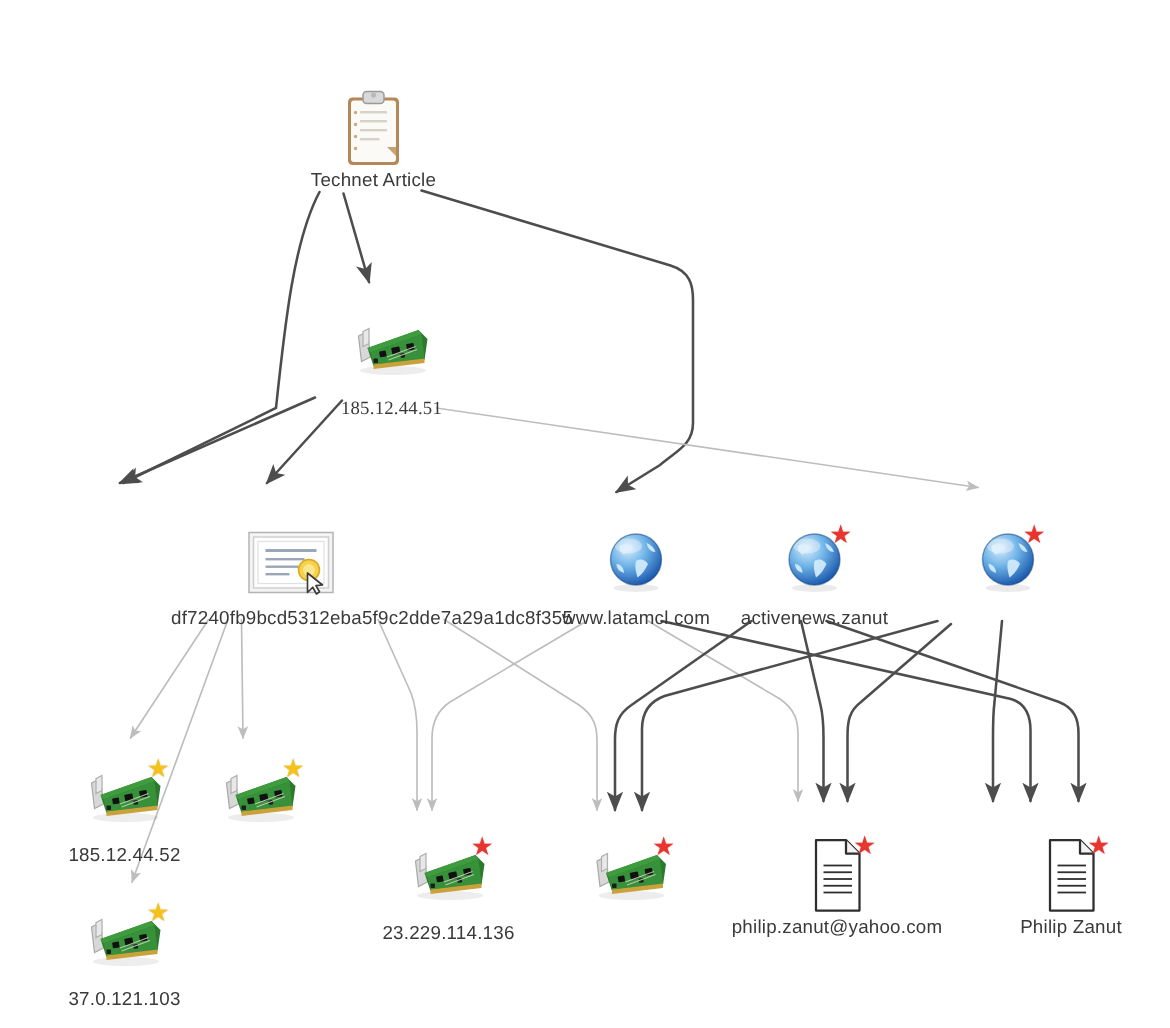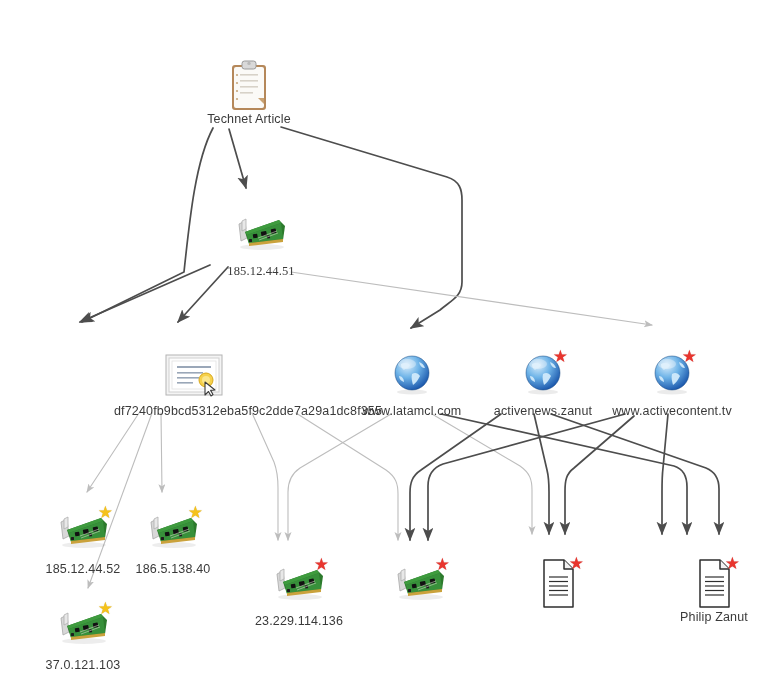--- a/index.html
+++ b/index.html
@@ -165,21 +165,21 @@
       <g fill="#9aa7b8">
         <rect x="12" y="14" width="34" height="2"></rect>
         <rect x="12" y="20" width="26" height="1.6"></rect>
         <rect x="12" y="25" width="22" height="1.6"></rect>
         <rect x="12" y="30" width="16" height="1.6"></rect>
       </g>
       <circle cx="41" cy="28" r="7" fill="#f6d14b" stroke="#d8a81d" stroke-width="1"></circle>
       <circle cx="41" cy="28" r="4" fill="#fbe68c"></circle>
       <path d="M40 30 L40 43 L43.5 39.5 L46 44 L48 42.5 L45.6 38.4 L50 38 Z" fill="#fdfdfd" stroke="#3a3a3a" stroke-width="1.1" stroke-linejoin="round"></path>
     </svg></span><span class="node-label">df7240fb9bcd5312eba5f9c2dde7a29a1dc8f355</span></div>
-      <div class="node" style="left: 392px; top: 352px;"><span class="node-icon"><svg width="42" height="44" viewBox="0 0 42 44">
+      <div class="node" style="left: 404px; top: 352px;"><span class="node-icon"><svg width="42" height="44" viewBox="0 0 42 44">
       <ellipse cx="21" cy="40" rx="15" ry="2.6" fill="#000" opacity="0.08"></ellipse>
       <defs>
         <radialGradient id="g-sea" cx="35%" cy="28%" r="78%">
           <stop offset="0%" stop-color="#d8ecfb"></stop>
           <stop offset="45%" stop-color="#6fb4e8"></stop>
           <stop offset="100%" stop-color="#1551a8"></stop>
         </radialGradient>
       </defs>
       <circle cx="21" cy="21" r="17" fill="url(#g-sea)"></circle>
       <g fill="#cfe9fb" opacity="0.96">
@@ -221,21 +221,21 @@
       </defs>
       <circle cx="21" cy="21" r="17" fill="url(#g-sea)"></circle>
       <g fill="#cfe9fb" opacity="0.96">
         <path d="M10 12 C13 10 17 11 19 13 C17 16 15 16 13 18 C11 17 10 15 10 12 Z"></path>
         <path d="M21 22 C24 20 27 21 29 24 C27 28 25 31 22 33 C21 29 20 26 21 22 Z"></path>
         <path d="M28 10 C31 11 33 13 34 16 C31 16 29 14 28 10 Z"></path>
         <path d="M8 24 C11 24 13 27 13 30 C10 29 8 27 8 24 Z"></path>
       </g>
       <ellipse cx="16" cy="12" rx="9" ry="5" fill="#ffffff" opacity="0.35"></ellipse>
       <circle cx="21" cy="21" r="17" fill="none" stroke="#12457f" stroke-width="0.9" opacity="0.55"></circle>
-    </svg><span class="star star-red" style="right: -4px; top: -4px;">★</span></span><span class="node-label">www.activecontent.tv</span></div>
+    </svg><span class="star star-red" style="right: -4px; top: -4px;">★</span></span></div>
       <div class="node" style="left: 63px; top: 510px;"><span class="node-icon"><svg width="56" height="40" viewBox="0 0 56 40">
       <ellipse cx="29" cy="35" rx="22" ry="3" fill="#000" opacity="0.07"></ellipse>
       <path d="M6 12 L12 9 L14 26 L8 29 Z" fill="#d8d8d8" stroke="#a8a8a8" stroke-width="0.8"></path>
       <path d="M9 9 L13 7 L13 17 L9 19 Z" fill="#e8e8e8" stroke="#aeaeae" stroke-width="0.8"></path>
       <path d="M12 20 L46 8 L52 14 L50 28 L16 32 Z" fill="#2c7a2c"></path>
       <path d="M12 20 L46 8 L48 11 L14 23 Z" fill="#3e9b3e"></path>
       <path d="M14 23 L48 11 L50 27 L16 31 Z" fill="#37903a"></path>
       <path d="M16 31 L50 27 L50 30 L16 34 Z" fill="#caa23c"></path>
       <g fill="#111">
         <rect x="20" y="22" width="4.5" height="4" rx="0.6" transform="rotate(-10 22 24)"></rect>
@@ -265,21 +265,21 @@
         <rect x="38" y="17" width="5" height="4.5" rx="0.6" transform="rotate(-10 40 19)"></rect>
       </g>
       <g fill="#1d1d1d">
         <rect x="16" y="27" width="3" height="3" rx="0.5"></rect>
         <rect x="34" y="23.5" width="3" height="3" rx="0.5" transform="rotate(-8 35 25)"></rect>
       </g>
       <g stroke="#cfd3c0" stroke-width="0.7" opacity="0.85">
         <line x1="25" y1="26" x2="44" y2="19"></line>
         <line x1="26" y1="28" x2="45" y2="21"></line>
       </g>
-    </svg><span class="star star-yellow" style="right: -2px; top: -6px;">★</span></span><span class="node-label">186.5.138.40</span></div>
+    </svg><span class="star star-yellow" style="right: -2px; top: -6px;">★</span></span></div>
       <div class="node" style="left: 63px; top: 606px;"><span class="node-icon"><svg width="56" height="40" viewBox="0 0 56 40">
       <ellipse cx="29" cy="35" rx="22" ry="3" fill="#000" opacity="0.07"></ellipse>
       <path d="M6 12 L12 9 L14 26 L8 29 Z" fill="#d8d8d8" stroke="#a8a8a8" stroke-width="0.8"></path>
       <path d="M9 9 L13 7 L13 17 L9 19 Z" fill="#e8e8e8" stroke="#aeaeae" stroke-width="0.8"></path>
       <path d="M12 20 L46 8 L52 14 L50 28 L16 32 Z" fill="#2c7a2c"></path>
       <path d="M12 20 L46 8 L48 11 L14 23 Z" fill="#3e9b3e"></path>
       <path d="M14 23 L48 11 L50 27 L16 31 Z" fill="#37903a"></path>
       <path d="M16 31 L50 27 L50 30 L16 34 Z" fill="#caa23c"></path>
       <g fill="#111">
         <rect x="20" y="22" width="4.5" height="4" rx="0.6" transform="rotate(-10 22 24)"></rect>
@@ -342,21 +342,21 @@
       <div class="node" style="left: 538px; top: 558px;"><span class="node-icon"><svg width="42" height="52" viewBox="0 0 42 52">
       <path d="M7 2 L27 2 L36 11 L36 49 L7 49 Z" fill="#ffffff" stroke="#2e2e2e" stroke-width="1.5" stroke-linejoin="round"></path>
       <path d="M27 2 L27 11 L36 11" fill="#f2f2f2" stroke="#2e2e2e" stroke-width="1.5" stroke-linejoin="round"></path>
       <g stroke="#2e2e2e" stroke-width="1.2">
         <line x1="12" y1="19" x2="31" y2="19"></line>
         <line x1="12" y1="23.5" x2="31" y2="23.5"></line>
         <line x1="12" y1="28" x2="31" y2="28"></line>
         <line x1="12" y1="32.5" x2="31" y2="32.5"></line>
         <line x1="12" y1="37" x2="31" y2="37"></line>
       </g>
-    </svg><span class="star star-red" style="right: -5px; top: -3px;">★</span></span></div>
+    </svg><span class="star star-red" style="right: -5px; top: -3px;">★</span></span><span class="node-label">philip.zanut@yahoo.com</span></div>
       <div class="node" style="left: 694px; top: 558px;"><span class="node-icon"><svg width="42" height="52" viewBox="0 0 42 52">
       <path d="M7 2 L27 2 L36 11 L36 49 L7 49 Z" fill="#ffffff" stroke="#2e2e2e" stroke-width="1.5" stroke-linejoin="round"></path>
       <path d="M27 2 L27 11 L36 11" fill="#f2f2f2" stroke="#2e2e2e" stroke-width="1.5" stroke-linejoin="round"></path>
       <g stroke="#2e2e2e" stroke-width="1.2">
         <line x1="12" y1="19" x2="31" y2="19"></line>
         <line x1="12" y1="23.5" x2="31" y2="23.5"></line>
         <line x1="12" y1="28" x2="31" y2="28"></line>
         <line x1="12" y1="32.5" x2="31" y2="32.5"></line>
         <line x1="12" y1="37" x2="31" y2="37"></line>
       </g>

